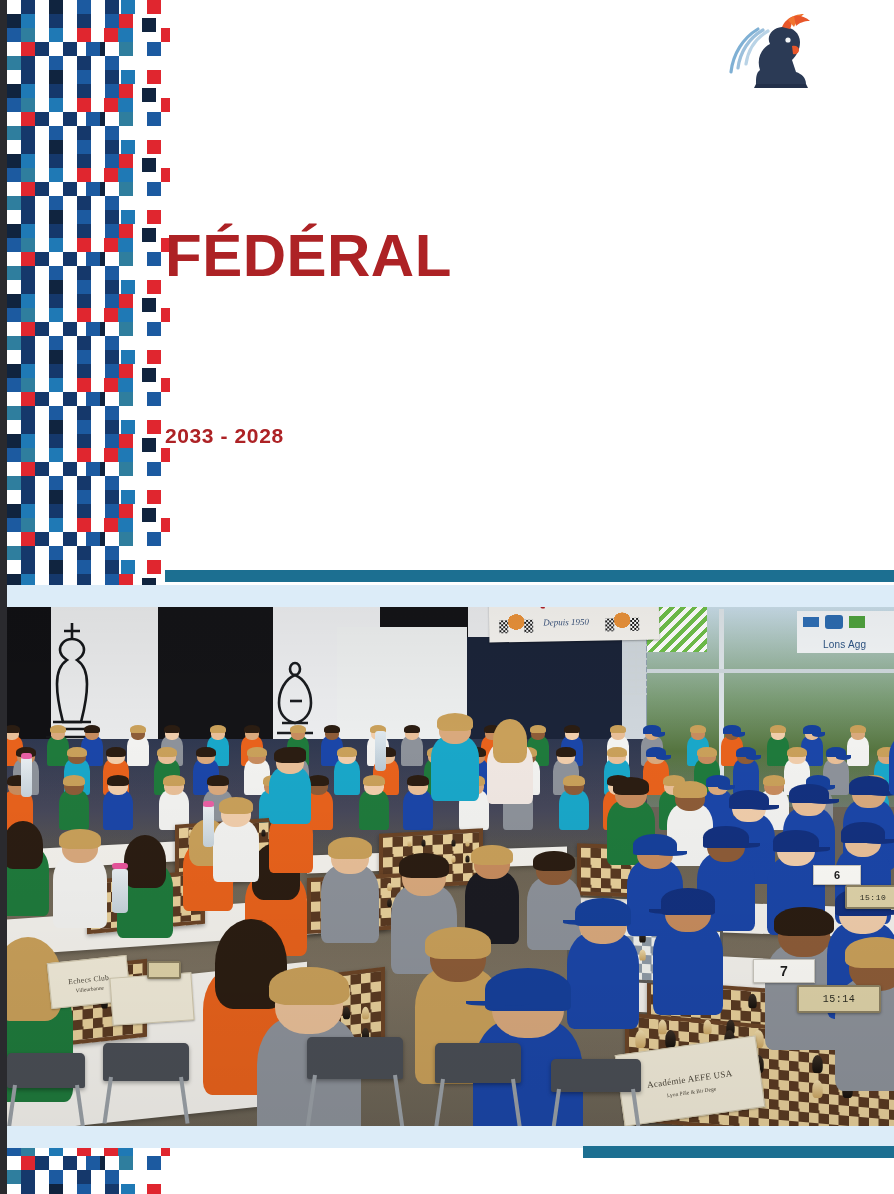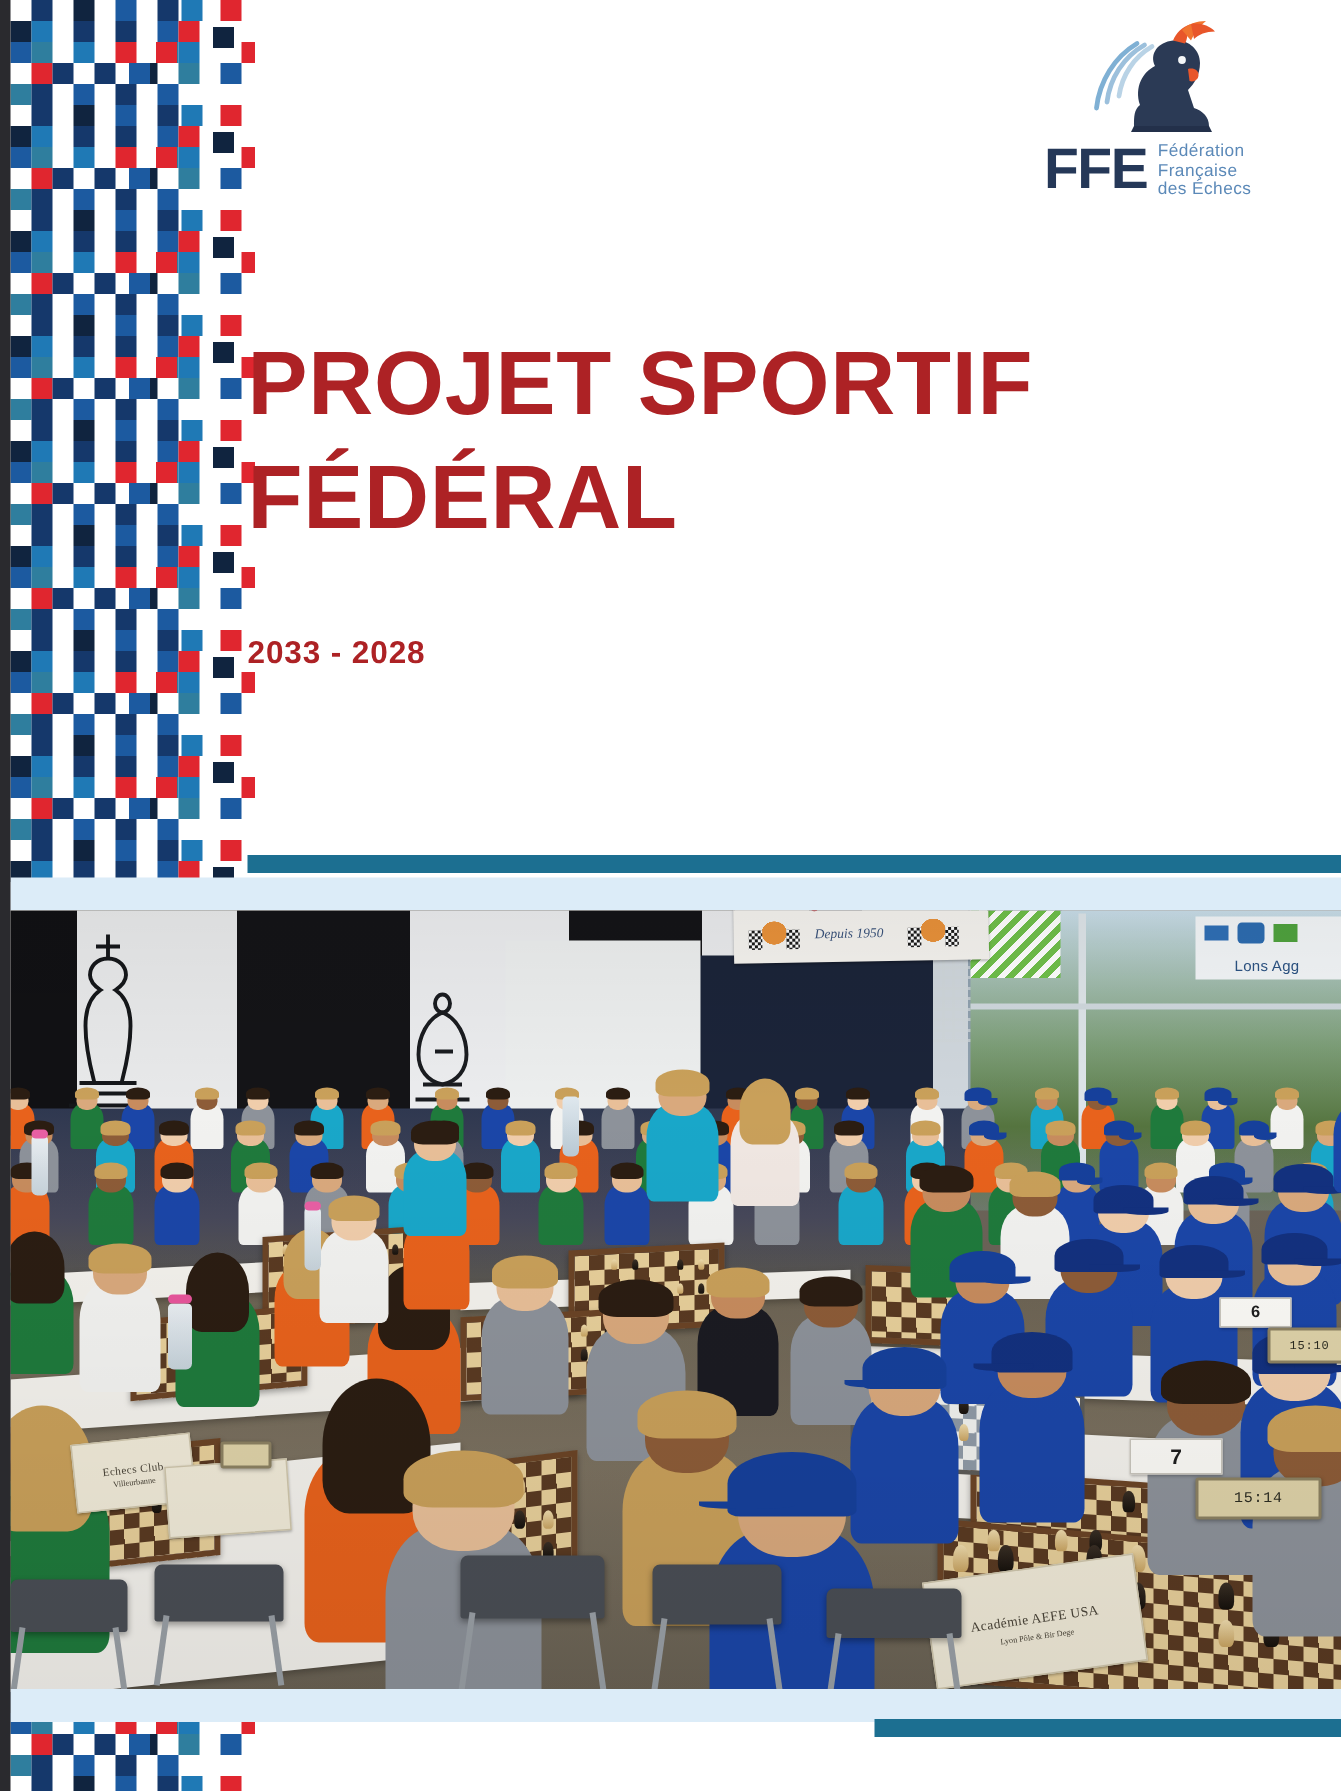--- a/index.html
+++ b/index.html
@@ -708,32 +708,23 @@
       <path d="M56 13 C58 8 62 4 68 2 C65 8 66 12 64 15 Z" fill="#e8562a"></path>
       <path d="M62 6 C66 2 72 0 78 0 C72 5 70 9 68 13 Z" fill="#f0742f"></path>
       <path d="M68 2 C74 1 80 3 84 7 C78 7 73 9 70 12 Z" fill="#e8562a"></path>
       <path d="M66 32 C70 31 73 33 73 36 C73 39 70 41 67 40 Z" fill="#e8562a"></path>
       <circle cx="62" cy="26" r="2.6" fill="#f4f6f8"></circle>
       <path d="M30 70 L80 70 L82 74 L28 74 Z" fill="#23304a"></path>
       <path d="M20 50 C22 36 30 24 42 17" stroke="#b9d3e6" stroke-width="3.2" fill="none" stroke-linecap="round"></path>
       <path d="M12 54 C14 38 23 24 37 16" stroke="#9cc0dc" stroke-width="3.2" fill="none" stroke-linecap="round"></path>
       <path d="M5 58 C7 40 17 24 32 15" stroke="#7fb0d4" stroke-width="3.2" fill="none" stroke-linecap="round"></path>
     </svg>
-    <div class="logo-text-row">
-      <div class="logo-ffe">FFE</div>
-      <div class="logo-tag">
-        <div>Fédération</div>
-        <div>Française</div>
-        <div>des Échecs</div>
-      </div>
-    </div>
   </div>
 
   <div class="title-block">
-    <div class="doc-title">PROJET SPORTIF</div>
     <div class="doc-title">FÉDÉRAL</div>
   </div>
   <div class="doc-subtitle">2033 - 2028</div>
 
   <div class="teal-bar"></div>
   <div class="lightblue-band"></div>
 
   <div class="photo">
 
     <div class="backdrop ph"></div>

